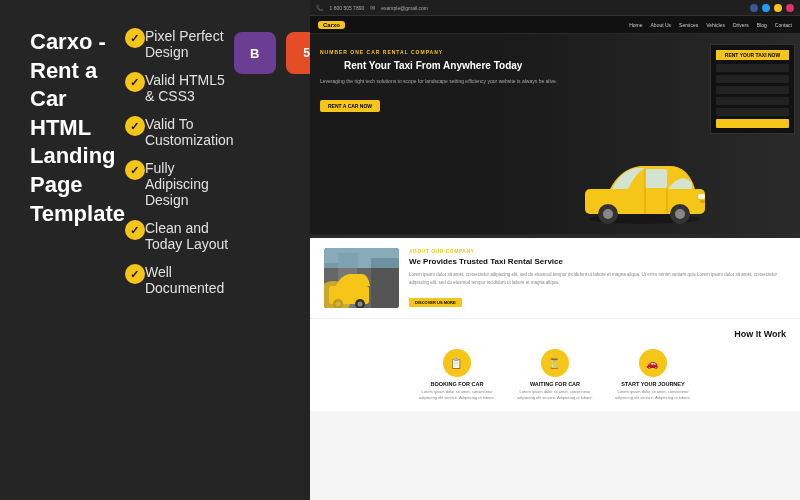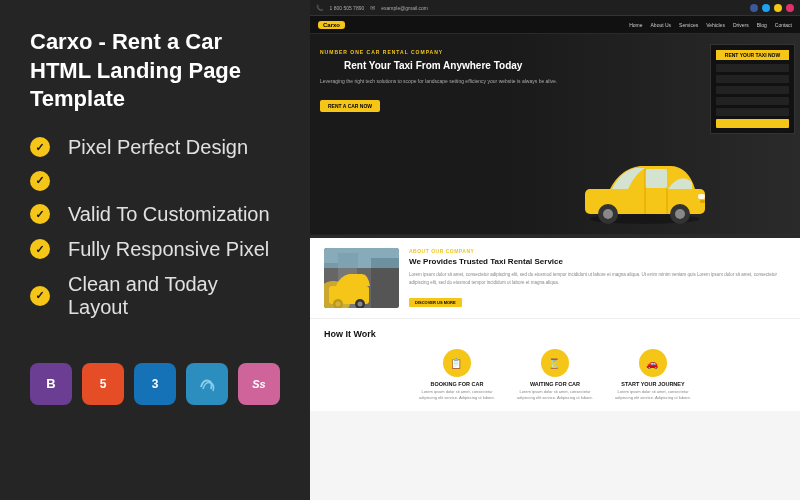--- a/index.html
+++ b/index.html
@@ -12,42 +12,42 @@
       background: #2a2a2a;
     }
 
     
     .left-panel {
       width: 310px;
       min-width: 310px;
       background: #252525;
       padding: 28px 30px 20px 30px;
       display: flex;
-      flex-direction: column;
+      flex-direction: row;
       color: #fff;
     }
 
     .left-panel h1 {
       font-size: 22px;
       font-weight: 800;
       line-height: 1.3;
       color: #fff;
       margin-bottom: 22px;
     }
 
     .features-list {
       list-style: none;
       margin-bottom: 28px;
     }
 
     .features-list li {
       display: flex;
-      align-items: center;
-      gap: 18px;
-      font-size: 20px;
+      align-items: flex-start;
+      gap: 0;
+      font-size: 14px;
       color: #e0e0e0;
       margin-bottom: 12px;
       font-weight: 500;
     }
 
     .check-icon {
       width: 20px;
       height: 20px;
       background: #f5c518;
       border-radius: 50%;
@@ -334,21 +334,21 @@
     
     .sim-hiw {
       background: #fff;
       padding: 10px 14px;
     }
 
     .sim-hiw-title {
       font-size: 9px;
       font-weight: 800;
       color: #111;
-      text-align: left;
+      text-align: right;
       margin-bottom: 10px;
     }
 
     .sim-hiw-steps {
       display: flex;
       gap: 8px;
       justify-content: center;
     }
 
     .sim-step {
@@ -389,32 +389,37 @@
 <div class="left-panel">
   <h1>Carxo - Rent a Car HTML Landing Page Template</h1>
 
   <ul class="features-list">
     <li>
       <span class="check-icon"></span>
       <span>Pixel Perfect Design</span>
     </li>
     <li>
       <span class="check-icon"></span>
+      <span>Valid HTML5 &amp; CSS3</span>
     </li>
     <li>
       <span class="check-icon"></span>
       <span>Valid To Customization</span>
     </li>
     <li>
       <span class="check-icon"></span>
-      <span>Fully Responsive Pixel</span>
+      <span>Fully Adipiscing Design</span>
     </li>
     <li>
       <span class="check-icon"></span>
       <span>Clean and Today Layout</span>
+    </li>
+    <li>
+      <span class="check-icon"></span>
+      <span>Well Documented</span>
     </li>
   </ul>
 
   <div class="tech-badges">
     <div class="badge badge-bootstrap">
       <span>B</span>
     </div>
     <div class="badge badge-html">
       <span>5</span>
     </div>

